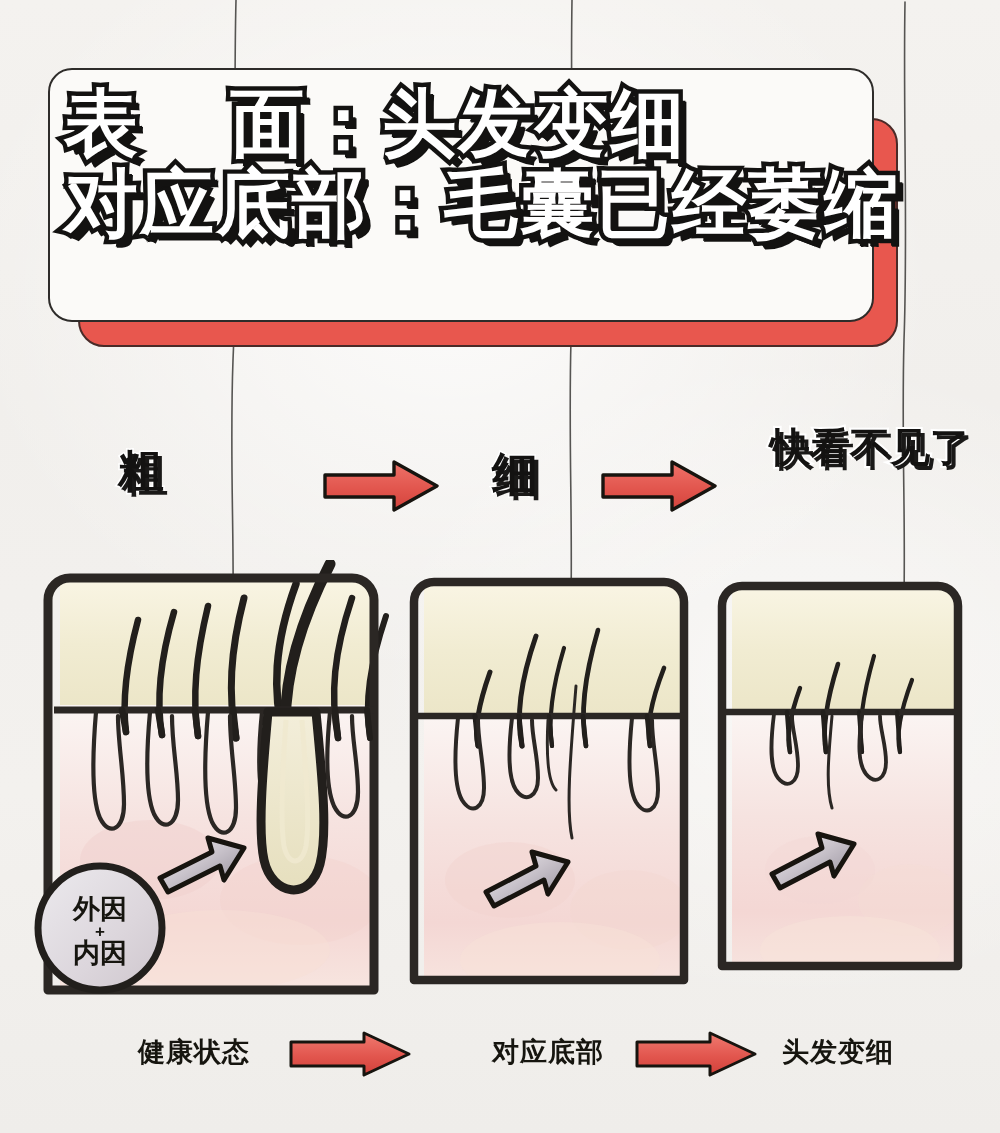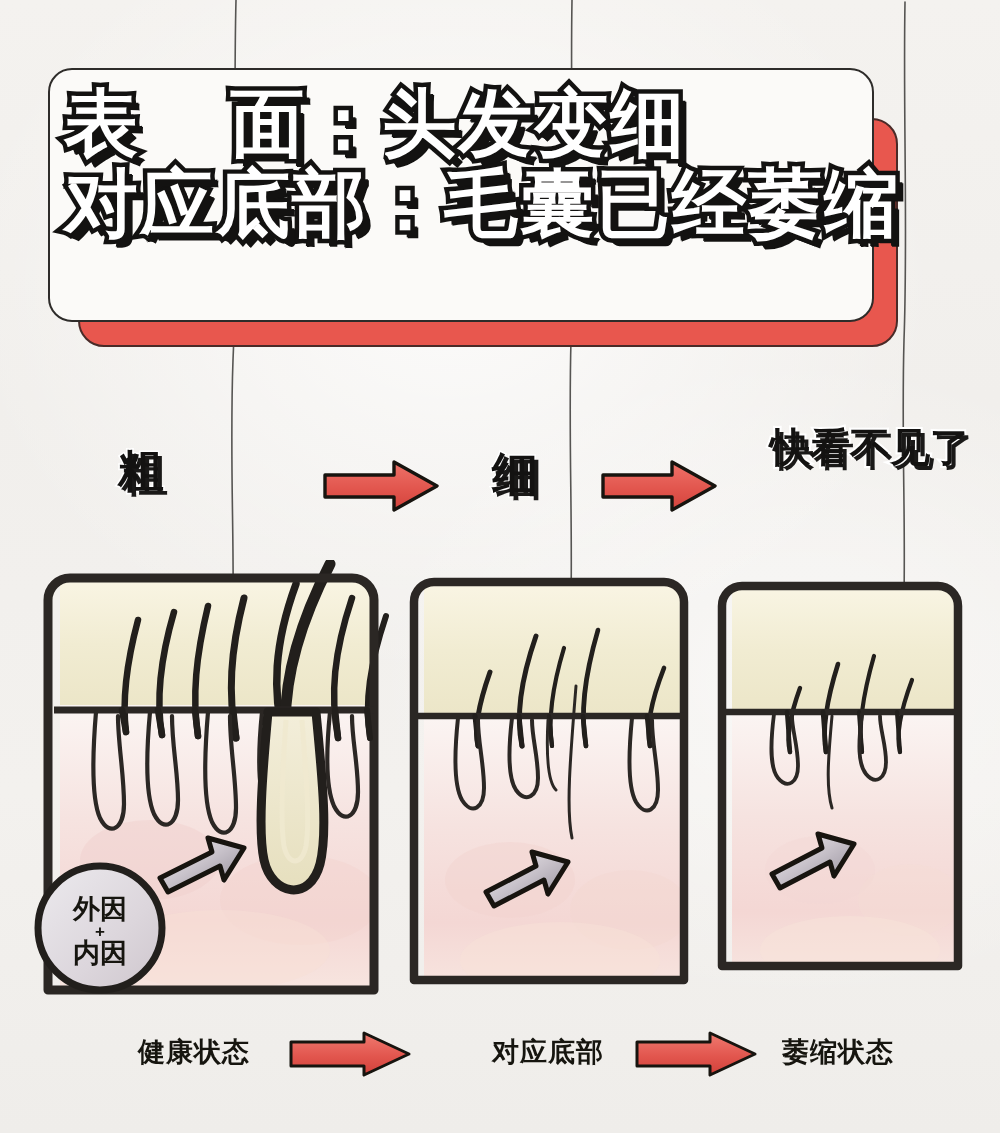--- a/index.html
+++ b/index.html
@@ -401,16 +401,16 @@
       </defs>
       <path d="M3 12 L76 12 L76 3 L121 24 L76 45 L76 36 L3 36 Z" fill="url(#ragB)" stroke="#17140f" stroke-width="3" stroke-linejoin="round"></path>
     </svg>
 
     <div class="cap cap-2">对应底部</div>
 
     <svg class="red-arrow ar-bot-2" width="124" height="48" viewBox="0 0 124 48">
       <path d="M3 12 L76 12 L76 3 L121 24 L76 45 L76 36 L3 36 Z" fill="url(#ragB)" stroke="#17140f" stroke-width="3" stroke-linejoin="round"></path>
     </svg>
 
-    <div class="cap cap-3">萎缩状态</div>
+    <div class="cap cap-3">头发变细</div>
   </div>
 
 </div>
 
 </body></html>

